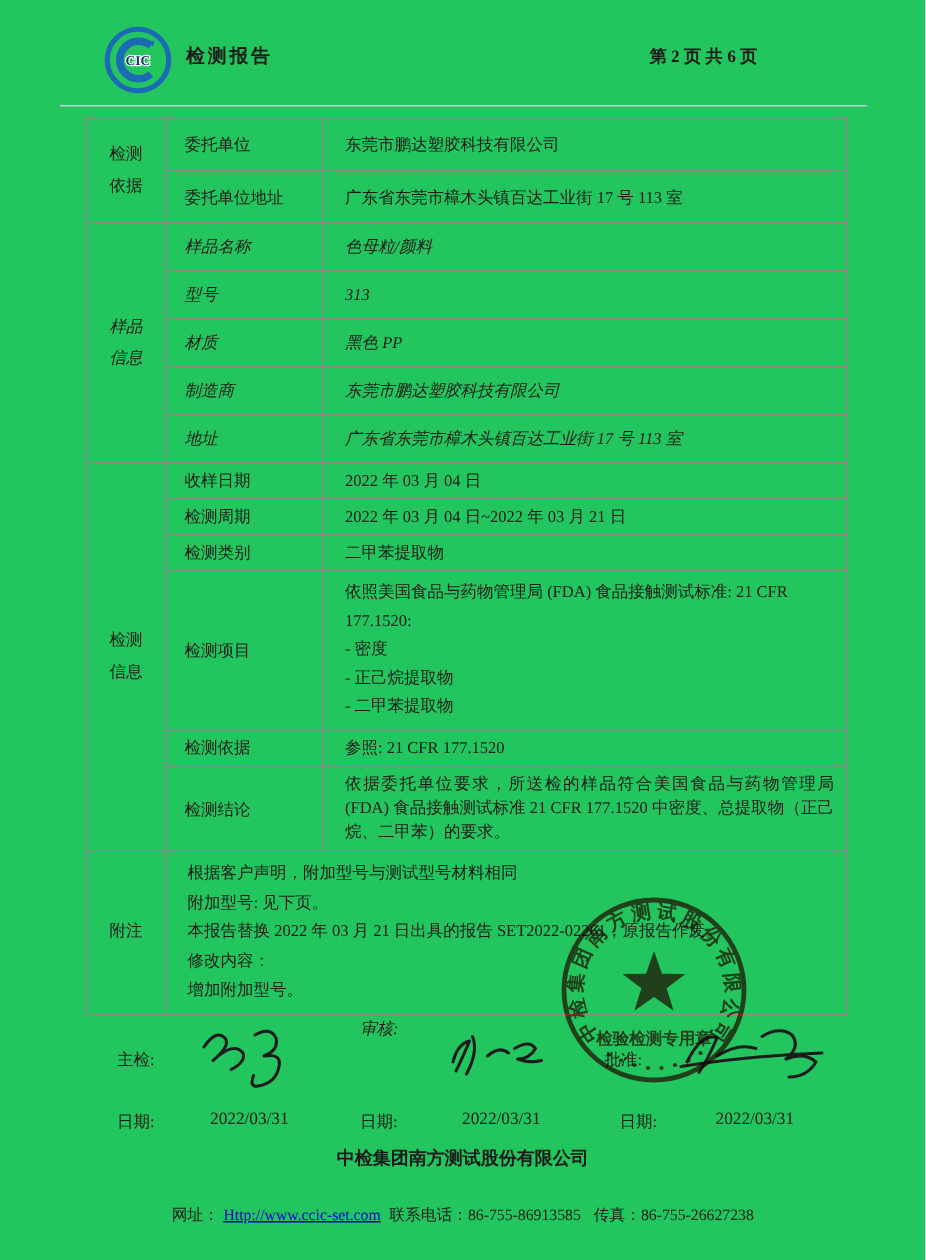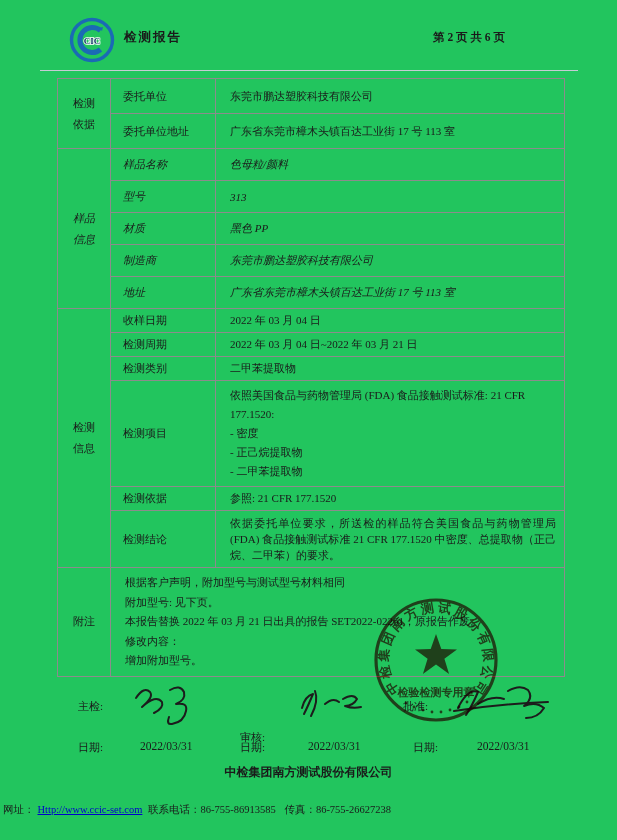--- a/index.html
+++ b/index.html
@@ -32,21 +32,21 @@
   .sig-label { position:absolute; font-size:11px; }
   .sig-svg { position:absolute; }
   .sig-svg path { fill:none; stroke:#1c1c1c; stroke-width:2; stroke-linecap:round; stroke-linejoin:round; }
   .date-label { position:absolute; font-size:11px; }
   .date-val { position:absolute; font-size:11.5px;text-align:right; }
   
   .seal { position:absolute; left:364px; top:588px; opacity:0.88; mix-blend-mode:multiply; }
   
   .ftr-company { position:absolute; left:0; top:764px; width:617px; text-align:center; font-size:12px; font-weight:bold; }
   .ftr-line1 { position:absolute; left:0; top:786px; width:617px; text-align:center; font-size:10.5px; }
-  .ftr-line2 { position:absolute; left:0; top:803px; width:617px; font-size:10.5px; }
+  .ftr-line2 { position:absolute; left:0; top:803px; width:617px; text-align:center; font-size:10.5px; }
   .ftr-link { color:#0000cc; text-decoration:underline; }
   .ftr-seg { margin:0 3px; }
 </style>
 </head>
 <body>
 
 <div class="page">
 
   <svg class="hdr-logo" width="58" height="50" viewBox="0 0 58 50">
     <circle cx="29" cy="25" r="20.5" fill="none" stroke="#1a6ab5" stroke-width="3.4"></circle>
@@ -148,21 +148,21 @@
       </td>
     </tr>
   </tbody>
     </table>
 
   <div class="sig-label" style="left:78px; top:699px;">主检:</div>
   <svg class="sig-svg" style="left:128px; top:680px;" width="72" height="48" viewBox="0 0 72 48">
     <path d="M8 18 Q16 6 22 12 Q26 17 14 27 Q28 14 34 22 Q36 28 26 33"></path>
     <path d="M42 10 Q52 4 56 12 Q58 20 48 24 Q60 22 58 31 Q56 42 44 44 Q38 45 41 37"></path>
   </svg>
-  <div class="sig-label" style="left:240px; top:730px;">审核:</div>
+  <div class="sig-label" style="left:240px; top:678px;font-style:italic;">审核:</div>
   <svg class="sig-svg" style="left:292px; top:686px;" width="80" height="40" viewBox="0 0 80 40">
     <path d="M10 22 Q13 10 21 8 Q16 20 12 28"></path>
     <path d="M23 5 Q27 15 19 30"></path>
     <path d="M33 18 Q41 11 47 16"></path>
     <path d="M51 13 Q61 7 65 13 Q61 20 53 20 Q61 23 69 21"></path>
   </svg>
   <div class="sig-label" style="left:403px; top:699px;">批准:</div>
   <svg class="sig-svg" style="left:448px; top:678px;" width="108" height="48" viewBox="0 0 108 48">
     <path d="M10 30 Q20 10 30 14 Q24 28 18 37"></path>
     <path d="M30 26 Q44 17 56 21"></path>

